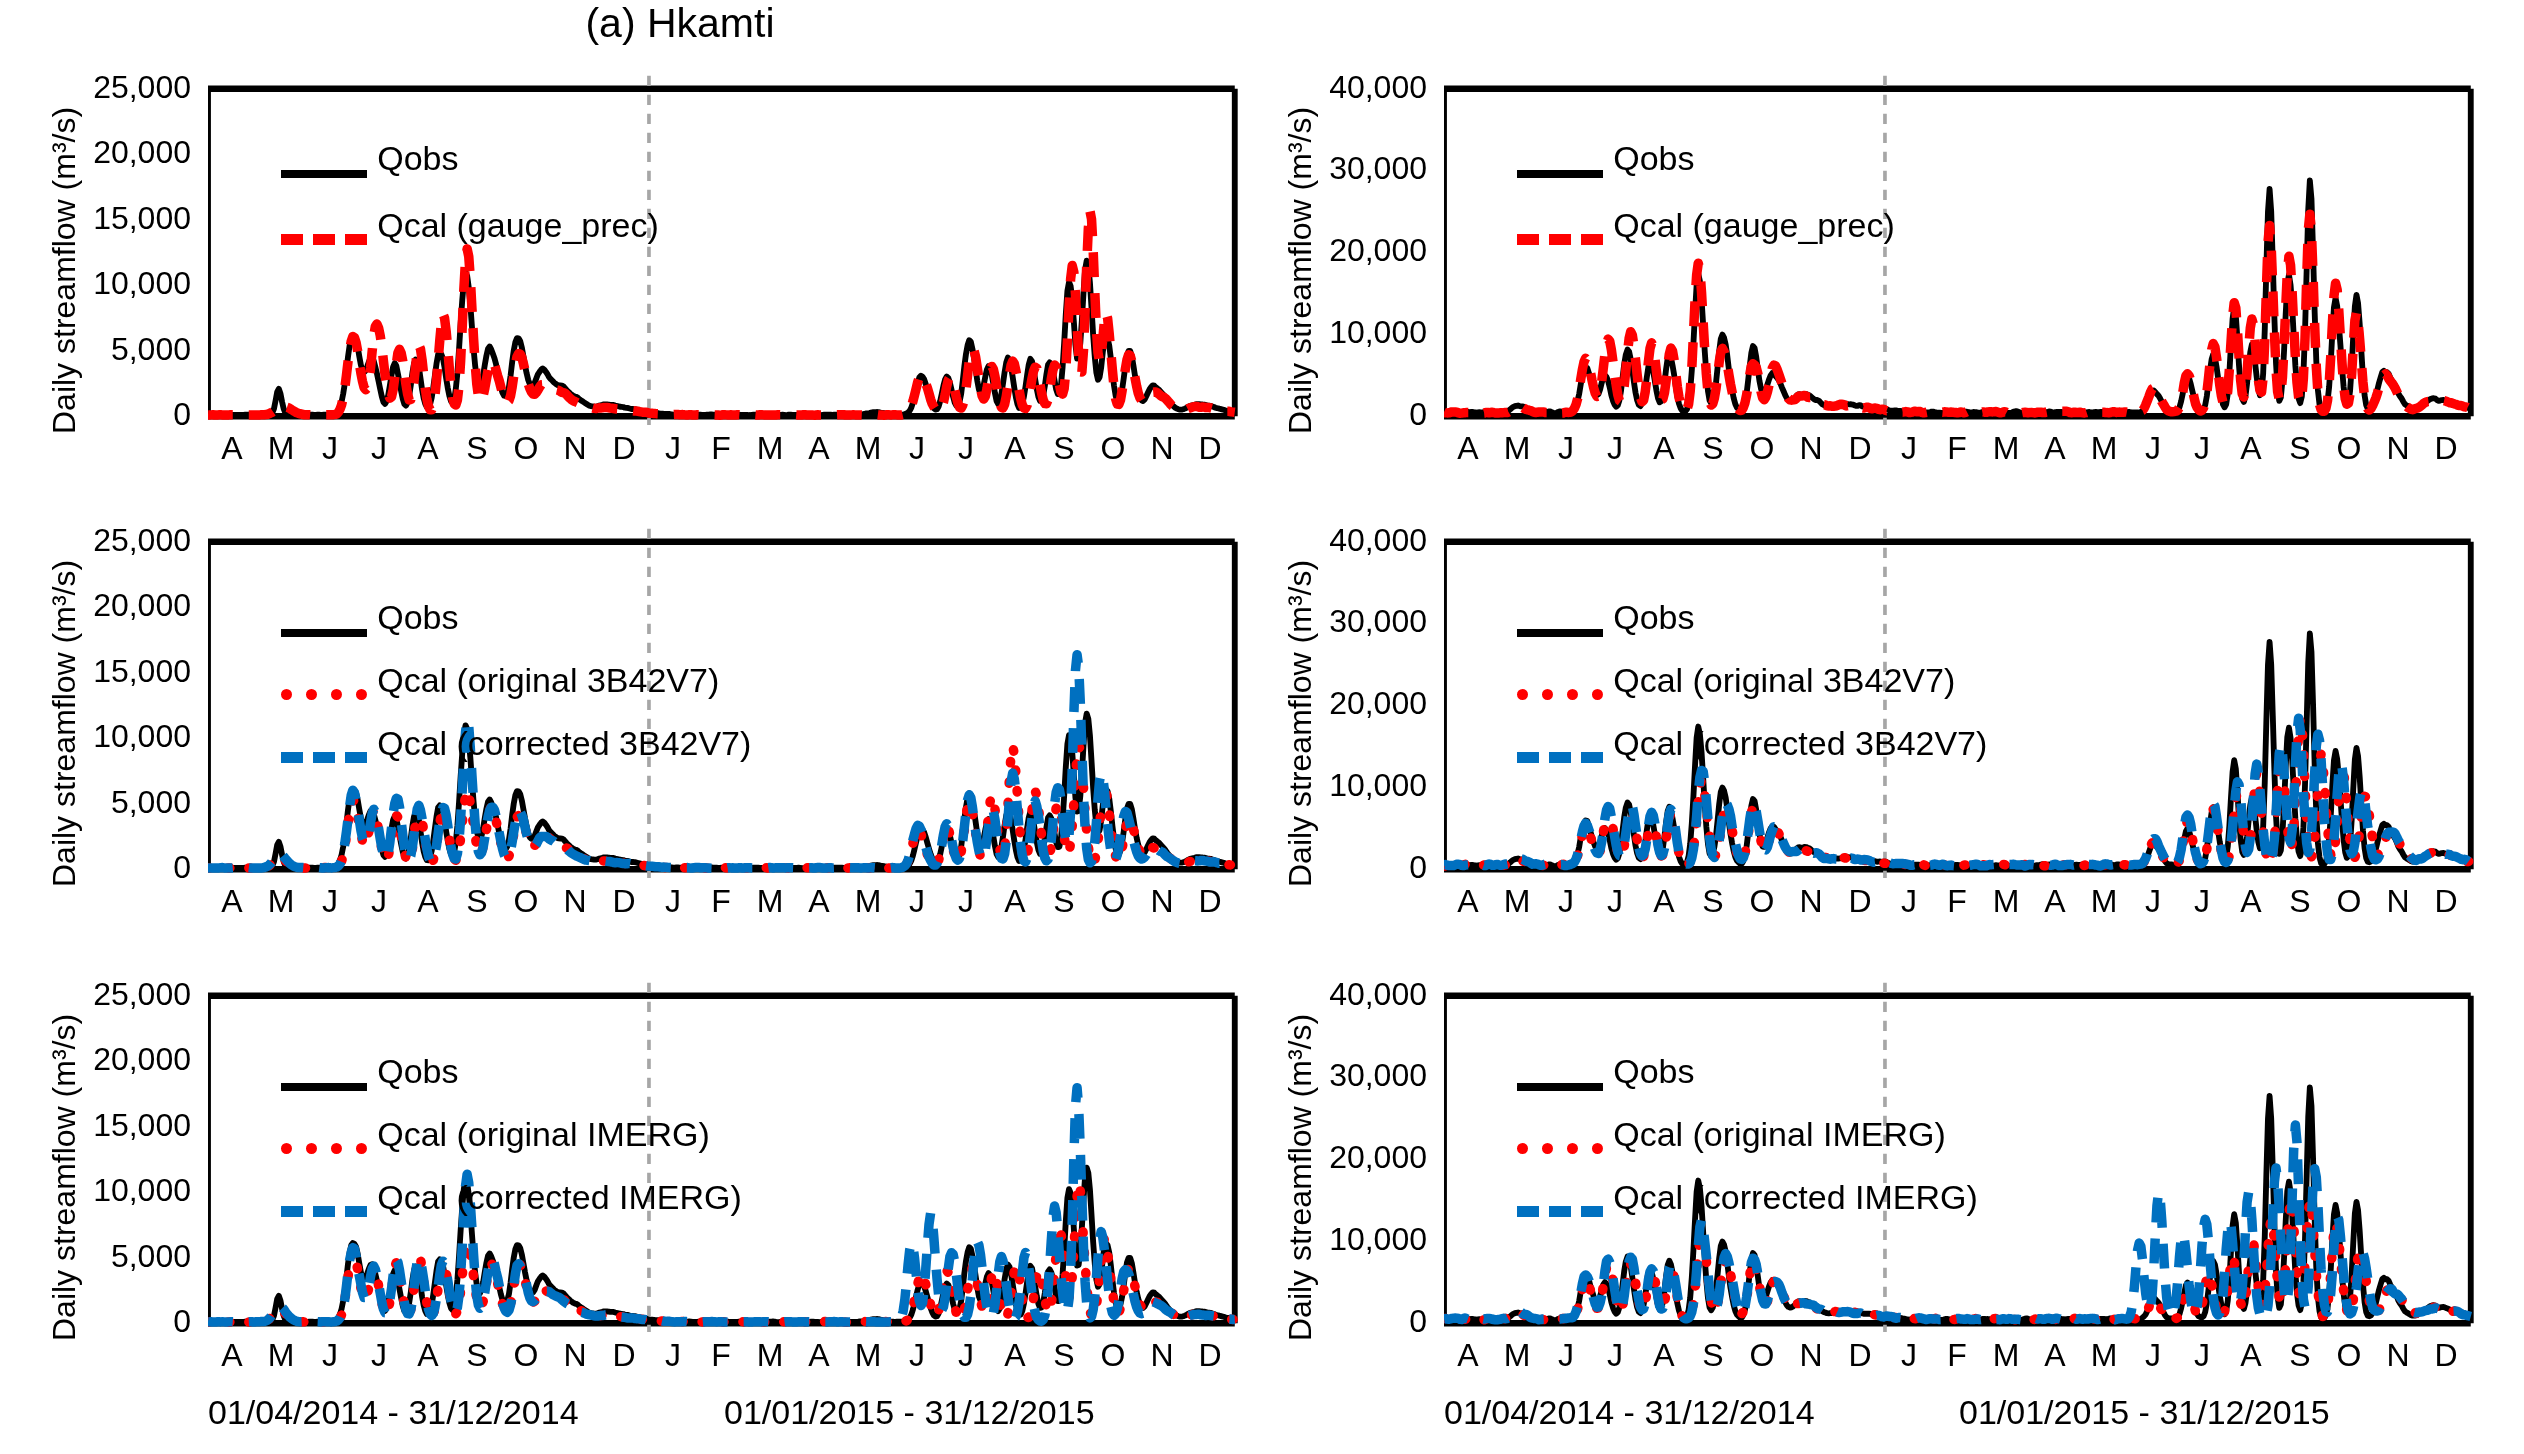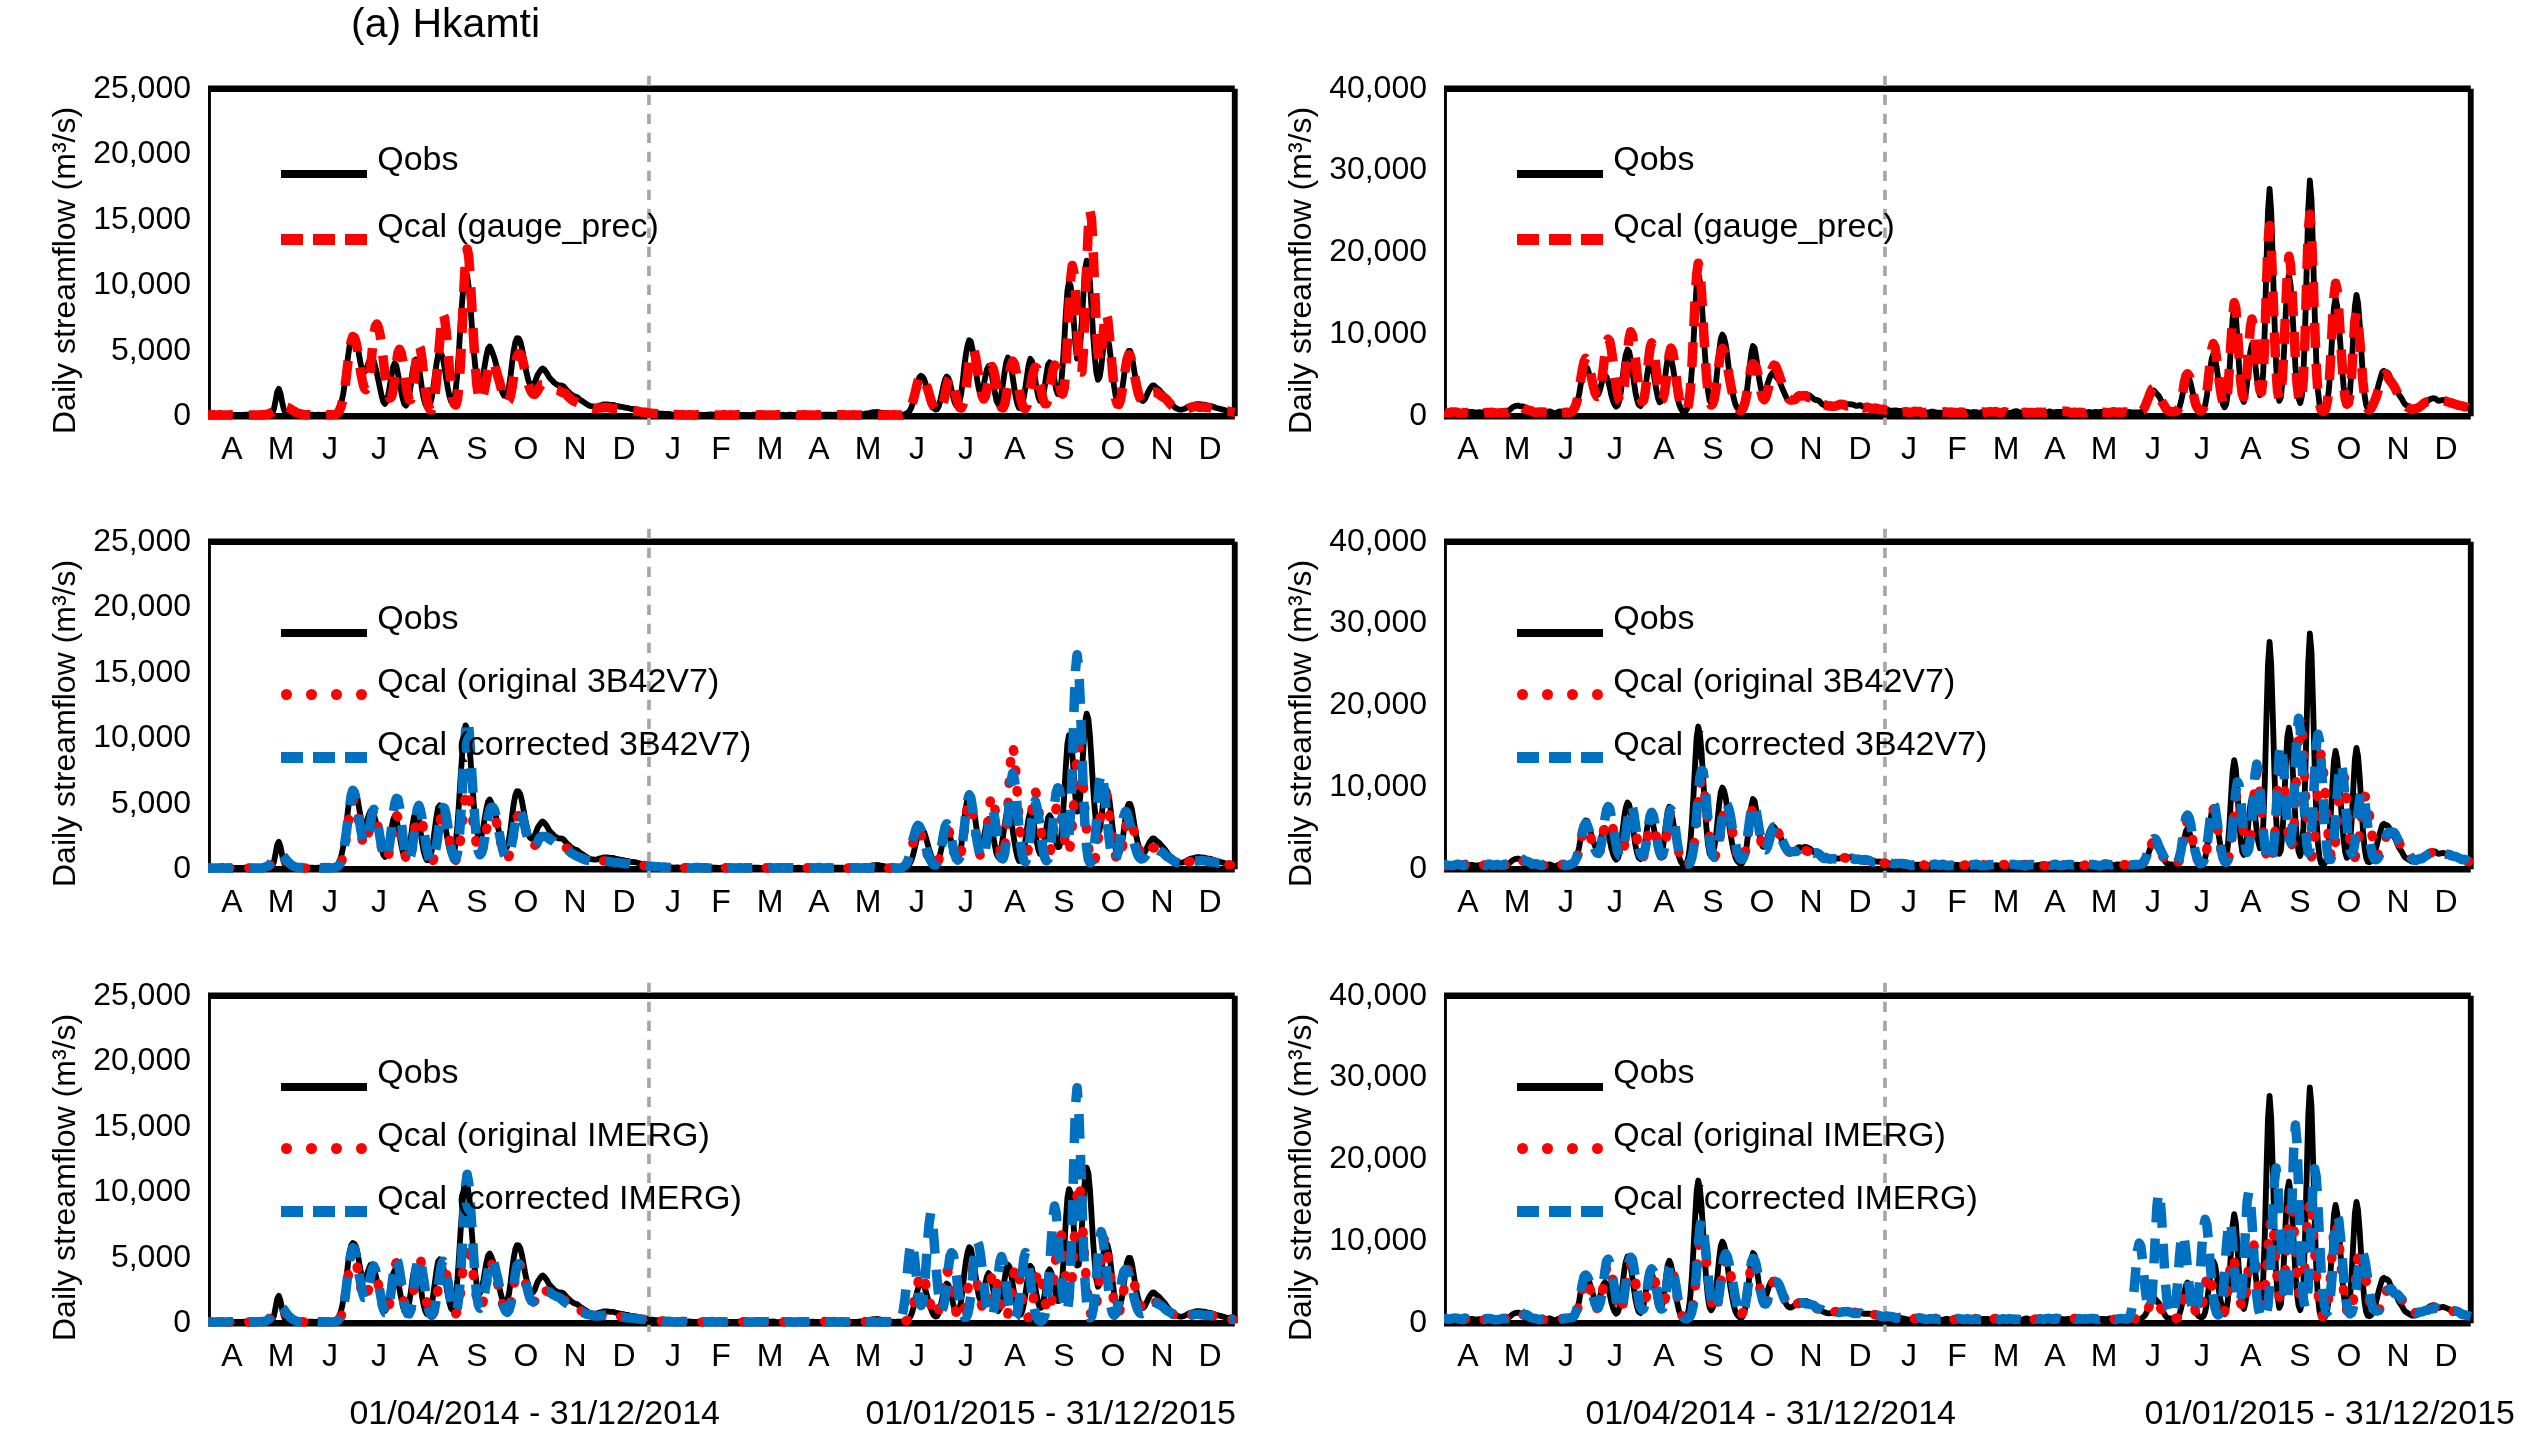--- a/index.html
+++ b/index.html
@@ -1,25 +1,25 @@
 <!DOCTYPE html>
 <html style="font-size:11.7px"><head>
 <meta charset="utf-8">
 <style>
   html,body{margin:0;padding:0;background:#ffffff;}
   body{width:2525px;height:1455px;font-family:"Liberation Sans",sans-serif;color:#000;overflow:hidden;}
   #figure{position:relative;width:2525px;height:1455px;}
 
-  .col-title{position:absolute;font-size:41px;font-weight:400;text-align:left;white-space:nowrap;}
+  .col-title{position:absolute;font-size:41px;font-weight:400;text-align:center;white-space:nowrap;}
   .panel{position:absolute;}
   .axis-title{position:absolute;font-size:32px;white-space:nowrap;
      transform-origin:0 0;transform:rotate(-90deg);}
   .ytick{position:absolute;font-size:32px;text-align:right;white-space:nowrap;}
   .xtick{position:absolute;font-size:32px;text-align:center;white-space:nowrap;}
-  .period-label{position:absolute;font-size:34px;text-align:right;white-space:nowrap;}
+  .period-label{position:absolute;font-size:34px;text-align:left;white-space:nowrap;}
   .legend{position:absolute;}
   .legend-row{display:flex;align-items:flex-end;height:45px;}
   .legend-label{font-size:34px;white-space:nowrap;margin-left:10.2px;}
   .swatch{width:86px;height:0;border-top-width:8px;border-top-style:solid;display:inline-block;}
   svg{display:block;}
 </style>
 </head>
 <body>
 
 <div id="figure">

